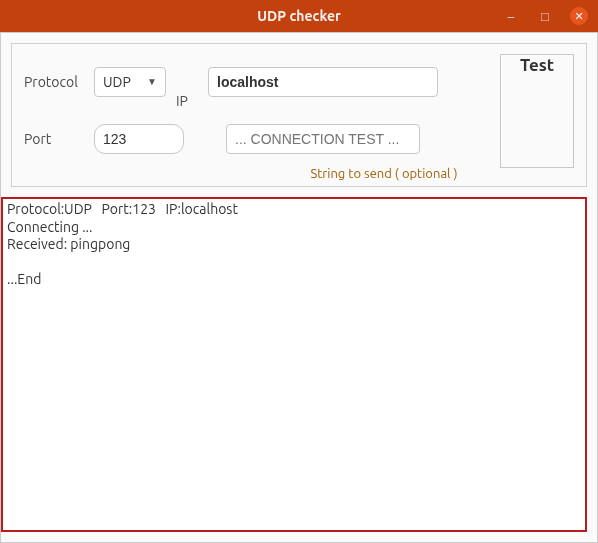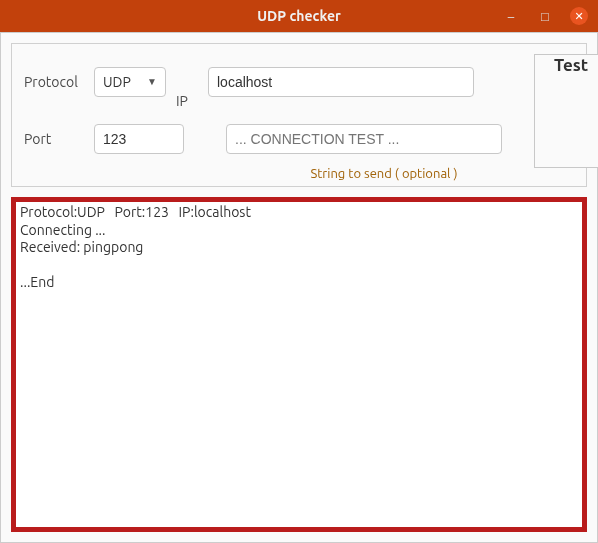--- a/index.html
+++ b/index.html
@@ -71,23 +71,23 @@
     color: #333;
   }
   .select {
     width: 72px;
     display: flex;
     align-items: center;
     justify-content: space-between;
     cursor: pointer;
   }
   .chev { font-size: 10px; color: #555; }
-  .port-field { width: 90px; }
-  .ip-field { width: 266px; }
-  .str-field { width: 276px; color: #404040; }
+  .port-field { width: 90px; border-radius: 11px; }
+  .ip-field { width: 230px; font-weight: bold; }
+  .str-field { width: 194px; color: #404040; }
   .test-btn {
     border: 1px solid #c8c8c8;
     border-radius: 0;
     background: #fafafa;
     width: 74px;
     font-size: 17px;
     font-weight: 600;
     color: #333;
     cursor: pointer;
     display: flex;
@@ -95,22 +95,22 @@
   }
   .hint {
     text-align: center;
     color: #a16207;
     font-size: 13px;
     margin-top: -2px;
     margin-left: 170px;
   }
   .output-wrap {
     flex: 1;
-    border: 5px solid #b91c1c;
-    margin: 0 10px 10px 10px;
+    border: 2px solid #b91c1c;
+    margin: 0 10px 10px 0;
     background: #fff;
     overflow: auto;
   }
   .output {
     font-family: "Ubuntu", sans-serif;
     font-size: 14px;
     color: #333;
     white-space: pre-wrap;
     padding: 2px 4px;
     line-height: 1.25;

